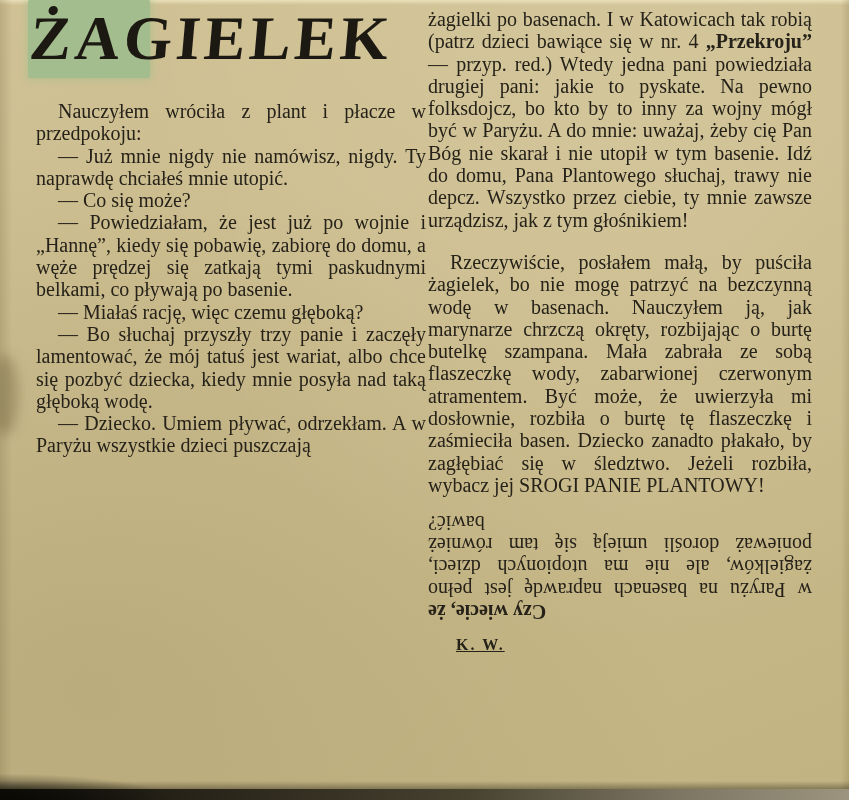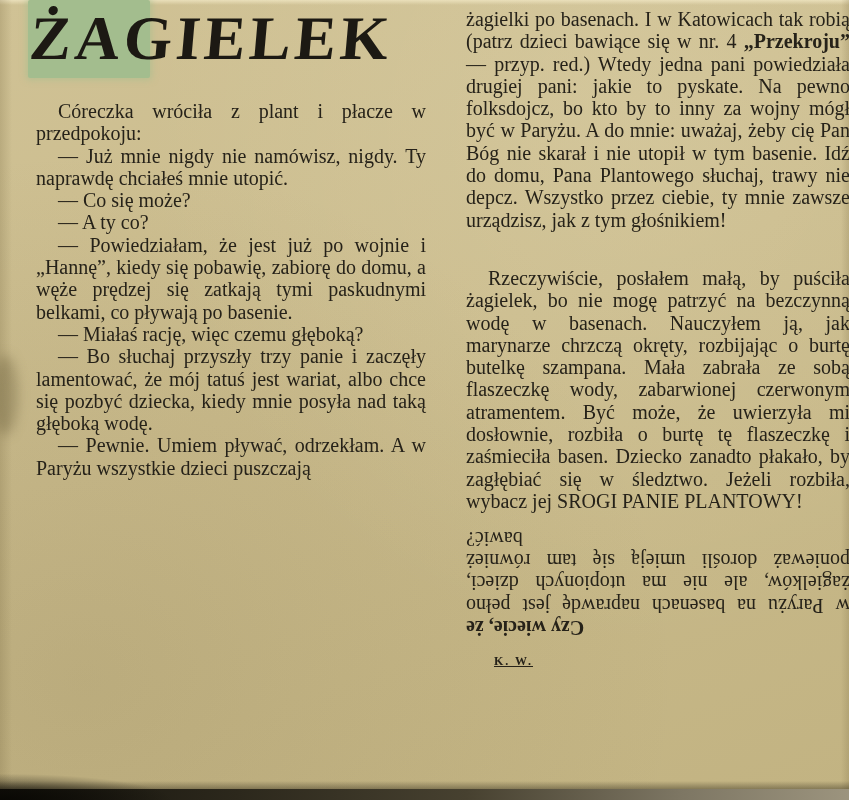--- a/index.html
+++ b/index.html
@@ -38,40 +38,40 @@
     font-weight: 700;
     letter-spacing: 4px;
     transform: skewX(-5deg);
     color: #1c1913;
     white-space: nowrap;
   }
 
   
   .col { position: absolute; font-size: 20px; line-height: 22.3px; text-align: justify; hyphens: auto; }
   .col-left  { left: 36px;  top: 100px; width: 390px; }
-  .col-right { left: 466px; top: 8px;   width: 384px; }
+  .col-right { left: 428px; top: 8px;   width: 384px; }
   .para { margin: 0; }
   .para.indent { text-indent: 22px; }
-  .para.space-before { margin-top: 36px; }
+  .para.space-before { margin-top: 20px; }
   .bold { font-weight: 700; }
 
   
   .upside-down {
     margin-top: 16px;
     transform: rotate(180deg);
     font-size: 20px;
     line-height: 22.3px;
   }
   .note-heading { margin: 0; font-weight: 700; text-align: right; }
   .note-body    { margin: 0; text-align: justify; text-align-last: right; hyphens: auto; }
 
   .signature {
     margin: 10px 0 0 28px;
     font-weight: 700;
-    font-size: 12px;
+    font-size: 16px;
     letter-spacing: 2px;
     text-decoration: underline;
   }
 
   
   .edge-top {
     position: absolute; top: 0; left: 0; right: 0; height: 5px;
     background: linear-gradient(to bottom, rgba(238,228,192,0.85), rgba(238,228,192,0));
     pointer-events: none;
   }
@@ -115,28 +115,27 @@
 <div class="scan" style="--paper: #cabb8c; --green: #a3bd8e; --ink: #262219;">
   <div class="edge-top"></div>
   <div class="edge-left"></div>
   <div class="edge-right"></div>
   <div class="smudge"></div>
 
   <div class="title-highlight"></div>
   <h1 class="article-title">ŻAGIELEK</h1>
 
   <div class="col col-left" id="col-left">
-      <p class="para indent"><span>Córeczka wróciła z plant i płacze w przedpokoju:</span></p>
+      <p class="para indent"><span>Nauczyłem wróciła z plant i płacze w przedpokoju:</span></p>
       <p class="para indent"><span>— Już mnie nigdy nie namówisz, nigdy. Ty naprawdę chciałeś mnie utopić.</span></p>
       <p class="para indent"><span>— Co się może?</span></p>
-      <p class="para indent"><span>— A ty co?</span></p>
       <p class="para indent"><span>— Powiedziałam, że jest już po wojnie i „Hannę”, kiedy się pobawię, zabiorę do domu, a węże prędzej się zatkają tymi paskudnymi belkami, co pływają po basenie.</span></p>
       <p class="para indent"><span>— Miałaś rację, więc czemu głęboką?</span></p>
       <p class="para indent"><span>— Bo słuchaj przyszły trzy panie i zaczęły lamentować, że mój tatuś jest wariat, albo chce się pozbyć dziecka, kiedy mnie posyła nad taką głęboką wodę.</span></p>
-      <p class="para indent"><span>— Pewnie. Umiem pływać, odrzekłam. A w Paryżu wszystkie dzieci puszczają</span></p>
+      <p class="para indent"><span>— Dziecko. Umiem pływać, odrzekłam. A w Paryżu wszystkie dzieci puszczają</span></p>
     </div>
 
   <div class="col col-right">
     <div id="col-right-paras">
         <p class="para"><span>żagielki po basenach. I w Katowicach tak robią (patrz dzieci bawiące się w nr. 4 </span><span class="bold">„Przekroju”</span><span> — przyp. red.) Wtedy jedna pani powiedziała drugiej pani: jakie to pyskate. Na pewno folksdojcz, bo kto by to inny za wojny mógł być w Paryżu. A do mnie: uważaj, żeby cię Pan Bóg nie skarał i nie utopił w tym basenie. Idź do domu, Pana Plantowego słuchaj, trawy nie depcz. Wszystko przez ciebie, ty mnie zawsze urządzisz, jak z tym głośnikiem!</span></p>
         <p class="para indent space-before"><span>Rzeczywiście, posłałem małą, by puściła żagielek, bo nie mogę patrzyć na bezczynną wodę w basenach. Nauczyłem ją, jak marynarze chrzczą okręty, rozbijając o burtę butelkę szampana. Mała zabrała ze sobą flaszeczkę wody, zabarwionej czerwonym atramentem. Być może, że uwierzyła mi dosłownie, rozbiła o burtę tę flaszeczkę i zaśmieciła basen. Dziecko zanadto płakało, by zagłębiać się w śledztwo. Jeżeli rozbiła, wybacz jej SROGI PANIE PLANTOWY!</span></p>
       </div>
 
     <div class="upside-down">
       <p class="note-heading">Czy wiecie, że</p>

